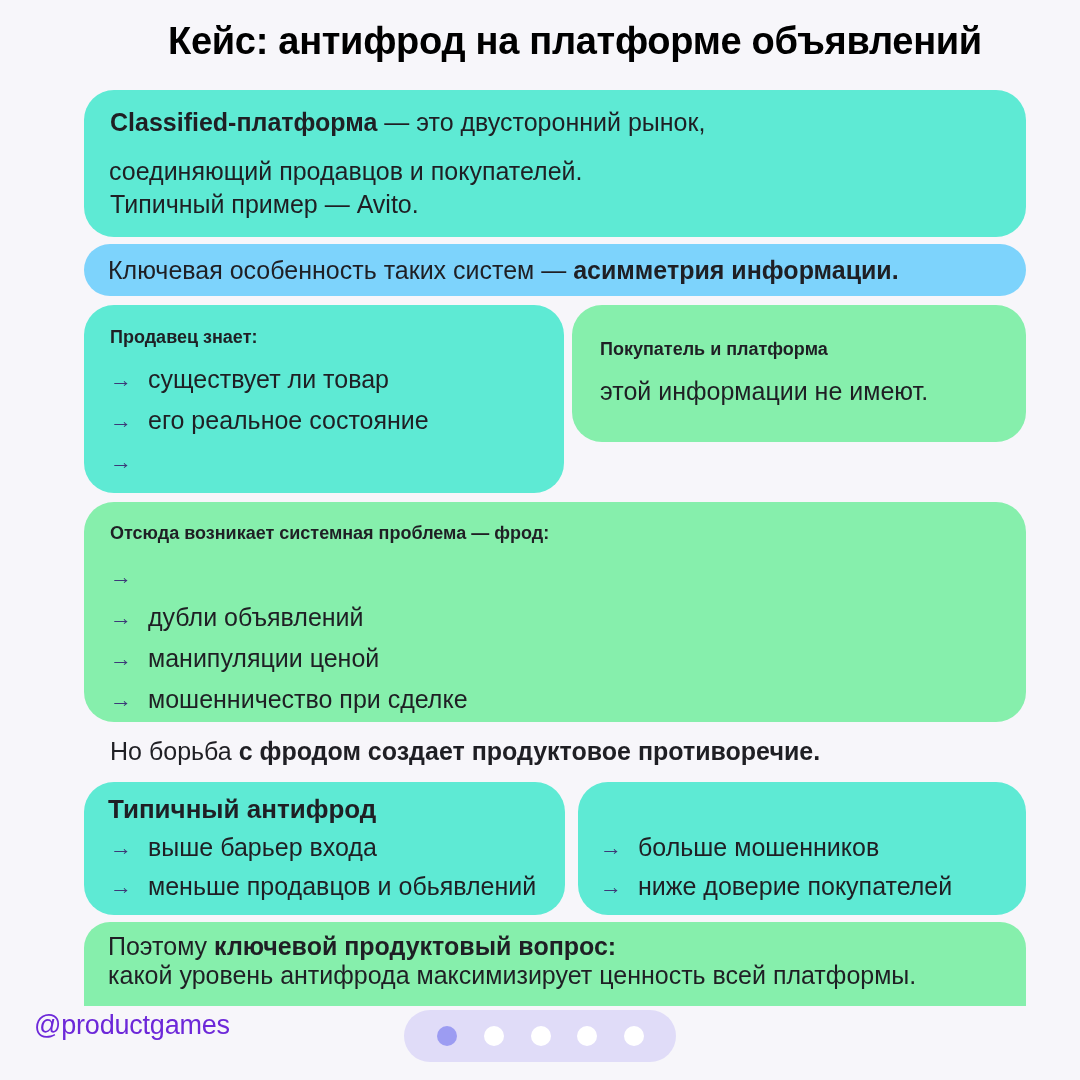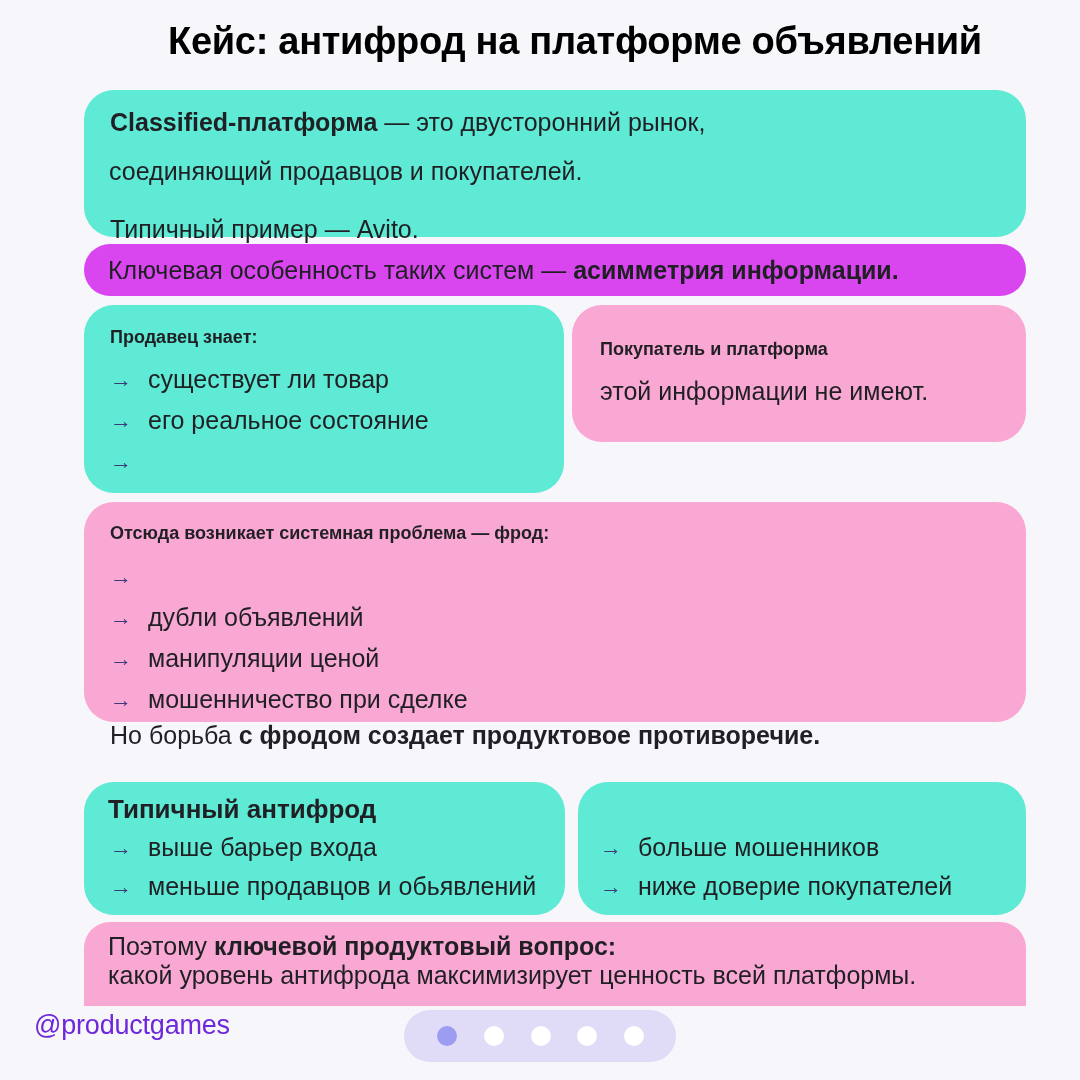--- a/index.html
+++ b/index.html
@@ -11,22 +11,22 @@
     position: relative;
   }
   .abs { position: absolute; }
   .title {
     left: 0; width: 1080px; top: 20px; text-align: center;
     font-size: 38px; font-weight: 700; color: #000000; letter-spacing: -0.3px;
     padding-left: 70px;
   }
   .card { position: absolute; border-radius: 30px; }
   .purple { background: #5eead4; }
-  .purple-light { background: #d946ef; }
-  .white { background: #f9a8d4; }
+  .purple-light { background: #7dd3fc; }
+  .white { background: #86efac; }
   .txt { font-size: 25px; line-height: 41px; color: #1f1f24; white-space: nowrap; }
   .b { font-weight: 700; }
   .m { font-weight: 700; }
   .list-item { font-size: 25px; line-height: 41px; white-space: nowrap; display: flex; align-items: center; }
   .arrow { color: #3c3a78; font-size: 22px; width: 38px; display: inline-block; }
   .head { font-size: 18px; font-weight: 700; line-height: 40px; white-space: nowrap; }
   .head-lg { font-size: 26px; font-weight: 700; line-height: 40px; white-space: nowrap; }
   .watermark {
     left: 34px; top: 1010px; font-size: 27px; color: #6d28d9; letter-spacing: -0.2px;
   }
@@ -41,21 +41,21 @@
 </head>
 <body>
 
 <div class="abs title">Кейс: антифрод на платформе объявлений</div>
 
 <div class="card purple" style="left:84px;top:90px;width:942px;height:147px;">
   <div class="abs txt" style="left:26px;top:12px;">
     <span class="b">Classified-платформа</span><span> — это двусторонний рынок,</span>
   </div>
   <div class="abs txt" style="left:25px;top:53px;margin-top:8px;">соединяющий продавцов и покупателей.</div>
-  <div class="abs txt" style="left:26px;top:94px;margin-top:25px;">Типичный пример — Avito.</div>
+  <div class="abs txt" style="left:26px;top:94px;">Типичный пример — Avito.</div>
 </div>
 
 <div class="card purple-light" style="left:84px;top:244px;width:942px;height:52px;border-radius:26px;">
   <div class="abs txt" style="left:24px;top:6px;">
     <span>Ключевая особенность таких систем — </span><span class="b">асимметрия информации.</span>
   </div>
 </div>
 
 <div class="card purple" style="left:84px;top:305px;width:480px;height:188px;">
   <div class="abs head" style="left:26px;top:12px;">Продавец знает:</div>
@@ -93,21 +93,21 @@
         <span class="arrow">→</span>
         <span>манипуляции ценой</span>
       </div>
     <div class="list-item">
         <span class="arrow">→</span>
         <span>мошенничество при сделке</span>
       </div>
   </div>
 </div>
 
-<div class="abs txt" style="left:110px;top:715px;">
+<div class="abs txt" style="left:110px;top:731px;">
   <span>Но борьба </span><span class="m">с фродом создает продуктовое противоречие.</span>
 </div>
 
 <div class="card purple" style="left:84px;top:782px;width:481px;height:133px;">
   <div class="abs head-lg" style="left:24px;top:7px;">Типичный антифрод</div>
   <div class="abs" style="left:26px;top:46px;">
     <div class="list-item" style="line-height:39px;">
         <span class="arrow">→</span>
         <span>выше барьер входа</span>
       </div>

